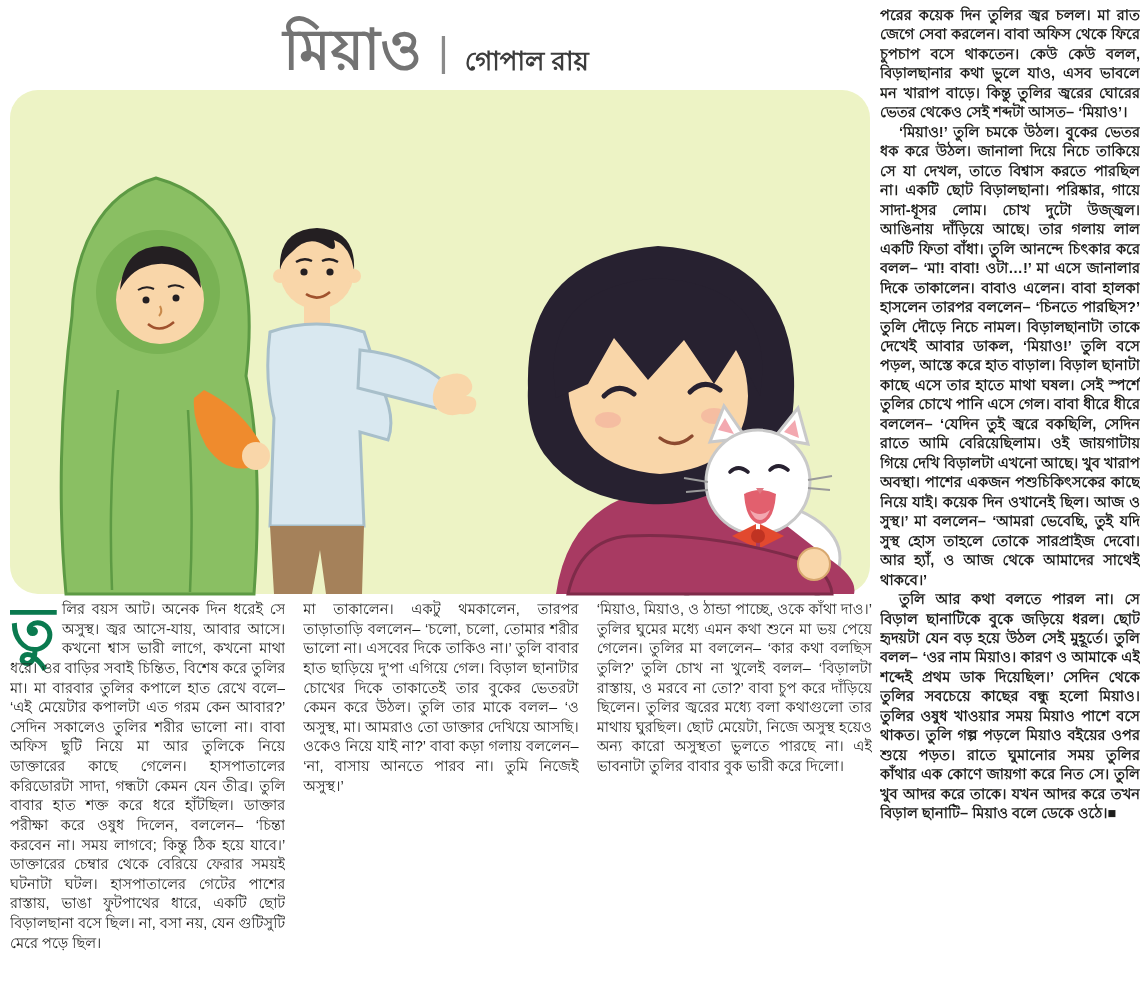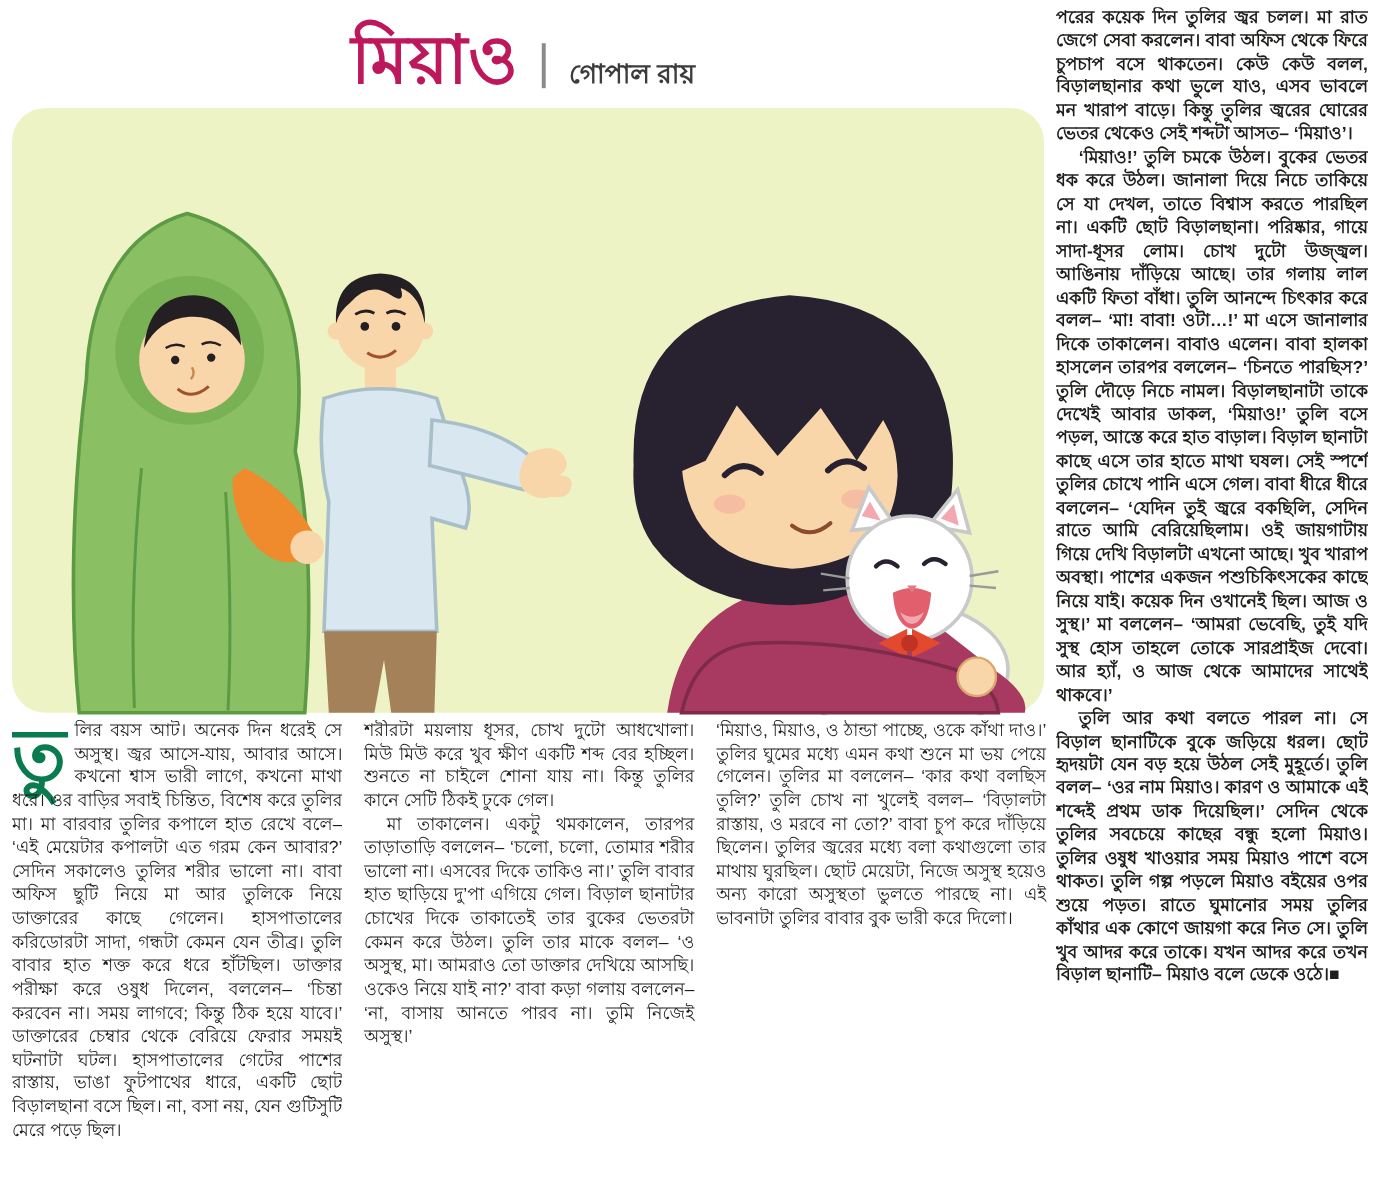--- a/index.html
+++ b/index.html
@@ -9,24 +9,24 @@
     font-family:"Liberation Sans","DejaVu Sans",sans-serif;
     color:#1d1d1b;
   }
   
   .header {
     position:absolute; left:0; top:8px; width:872px; height:84px;
     display:flex; align-items:center; justify-content:center; gap:16px;
   }
   .story-title {
     margin:0; font-size:56px; line-height:1.05; font-weight:bold;
-    color:#be185d; letter-spacing:0.5px;
+    color:#737373; letter-spacing:0.5px;
   }
   .title-sep { font-size:40px; font-weight:200; color:#8a8a8a; transform:translateY(2px); }
-  .author-name { font-size:22px; font-weight:bold; color:#3c3c3c;margin-top:25px; }
+  .author-name { font-size:26px; font-weight:bold; color:#3c3c3c;margin-top:25px; }
   
   .illustration {
     position:absolute; left:8px; top:88px; width:864px; height:508px;
   }
   .illustration svg { display:block; width:100%; height:100%; }
   
   .columns {
     position:absolute; left:10px; top:600px; width:862px; height:386px;
     display:flex; gap:18px; overflow:hidden;
   }
@@ -125,21 +125,20 @@
         <circle cx="806" cy="476" r="16" fill="#f9d6a9" stroke="#d8a86f" stroke-width="2"></circle>
       </g>
     </svg>
   </div>
 
   <div class="columns">
     <div class="col">
       <p class="para"><span class="dropcap">তু</span><span>লির বয়স আট। অনেক দিন ধরেই সে অসুস্থ। জ্বর আসে-যায়, আবার আসে। কখনো শ্বাস ভারী লাগে, কখনো মাথা ধরে। ওর বাড়ির সবাই চিন্তিত, বিশেষ করে তুলির মা। মা বারবার তুলির কপালে হাত রেখে বলে– ‘এই মেয়েটার কপালটা এত গরম কেন আবার?’ সেদিন সকালেও তুলির শরীর ভালো না। বাবা অফিস ছুটি নিয়ে মা আর তুলিকে নিয়ে ডাক্তারের কাছে গেলেন। হাসপাতালের করিডোরটা সাদা, গন্ধটা কেমন যেন তীব্র। তুলি বাবার হাত শক্ত করে ধরে হাঁটছিল। ডাক্তার পরীক্ষা করে ওষুধ দিলেন, বললেন– ‘চিন্তা করবেন না। সময় লাগবে; কিন্তু ঠিক হয়ে যাবে।’ ডাক্তারের চেম্বার থেকে বেরিয়ে ফেরার সময়ই ঘটনাটা ঘটল। হাসপাতালের গেটের পাশের রাস্তায়, ভাঙা ফুটপাথের ধারে, একটি ছোট বিড়ালছানা বসে ছিল। না, বসা নয়, যেন গুটিসুটি মেরে পড়ে ছিল।</span></p>
     </div>
     <div class="col">
-        <p class="para">শরীরটা ময়লায় ধূসর, চোখ দুটো আধখোলা। মিউ মিউ করে খুব ক্ষীণ একটি শব্দ বের হচ্ছিল। শুনতে না চাইলে শোনা যায় না। কিন্তু তুলির কানে সেটি ঠিকই ঢুকে গেল।</p>
         <p class="para">মা তাকালেন। একটু থমকালেন, তারপর তাড়াতাড়ি বললেন– ‘চলো, চলো, তোমার শরীর ভালো না। এসবের দিকে তাকিও না।’ তুলি বাবার হাত ছাড়িয়ে দু’পা এগিয়ে গেল। বিড়াল ছানাটার চোখের দিকে তাকাতেই তার বুকের ভেতরটা কেমন করে উঠল। তুলি তার মাকে বলল– ‘ও অসুস্থ, মা। আমরাও তো ডাক্তার দেখিয়ে আসছি। ওকেও নিয়ে যাই না?’ বাবা কড়া গলায় বললেন– ‘না, বাসায় আনতে পারব না। তুমি নিজেই অসুস্থ।’</p>
       </div>
     <div class="col">
         <p class="para">‘মিয়াও, মিয়াও, ও ঠান্ডা পাচ্ছে, ওকে কাঁথা দাও।’ তুলির ঘুমের মধ্যে এমন কথা শুনে মা ভয় পেয়ে গেলেন। তুলির মা বললেন– ‘কার কথা বলছিস তুলি?’ তুলি চোখ না খুলেই বলল– ‘বিড়ালটা রাস্তায়, ও মরবে না তো?’ বাবা চুপ করে দাঁড়িয়ে ছিলেন। তুলির জ্বরের মধ্যে বলা কথাগুলো তার মাথায় ঘুরছিল। ছোট মেয়েটা, নিজে অসুস্থ হয়েও অন্য কারো অসুস্থতা ভুলতে পারছে না। এই ভাবনাটা তুলির বাবার বুক ভারী করে দিলো।</p>
       </div>
   </div>
 
   <div class="right-col">
       <p class="para">পরের কয়েক দিন তুলির জ্বর চলল। মা রাত জেগে সেবা করলেন। বাবা অফিস থেকে ফিরে চুপচাপ বসে থাকতেন। কেউ কেউ বলল, বিড়ালছানার কথা ভুলে যাও, এসব ভাবলে মন খারাপ বাড়ে। কিন্তু তুলির জ্বরের ঘোরের ভেতর থেকেও সেই শব্দটা আসত– ‘মিয়াও’।</p>
       <p class="para">‘মিয়াও!’ তুলি চমকে উঠল। বুকের ভেতর ধক করে উঠল। জানালা দিয়ে নিচে তাকিয়ে সে যা দেখল, তাতে বিশ্বাস করতে পারছিল না। একটি ছোট বিড়ালছানা। পরিষ্কার, গায়ে সাদা-ধূসর লোম। চোখ দুটো উজ্জ্বল। আঙিনায় দাঁড়িয়ে আছে। তার গলায় লাল একটি ফিতা বাঁধা। তুলি আনন্দে চিৎকার করে বলল– ‘মা! বাবা! ওটা…!’ মা এসে জানালার দিকে তাকালেন। বাবাও এলেন। বাবা হালকা হাসলেন তারপর বললেন– ‘চিনতে পারছিস?’ তুলি দৌড়ে নিচে নামল। বিড়ালছানাটা তাকে দেখেই আবার ডাকল, ‘মিয়াও!’ তুলি বসে পড়ল, আস্তে করে হাত বাড়াল। বিড়াল ছানাটা কাছে এসে তার হাতে মাথা ঘষল। সেই স্পর্শে তুলির চোখে পানি এসে গেল। বাবা ধীরে ধীরে বললেন– ‘যেদিন তুই জ্বরে বকছিলি, সেদিন রাতে আমি বেরিয়েছিলাম। ওই জায়গাটায় গিয়ে দেখি বিড়ালটা এখনো আছে। খুব খারাপ অবস্থা। পাশের একজন পশুচিকিৎসকের কাছে নিয়ে যাই। কয়েক দিন ওখানেই ছিল। আজ ও সুস্থ।’ মা বললেন– ‘আমরা ভেবেছি, তুই যদি সুস্থ হোস তাহলে তোকে সারপ্রাইজ দেবো। আর হ্যাঁ, ও আজ থেকে আমাদের সাথেই থাকবে।’</p>

